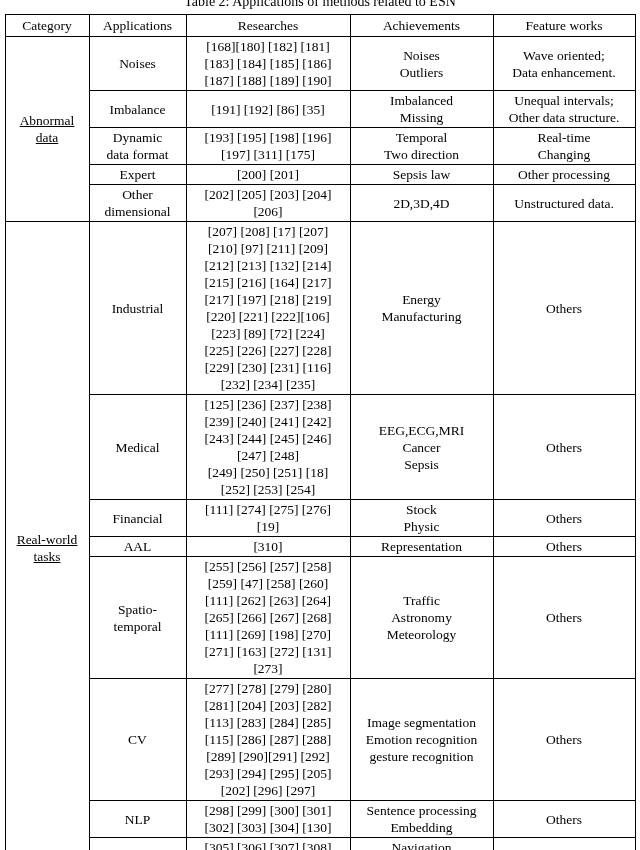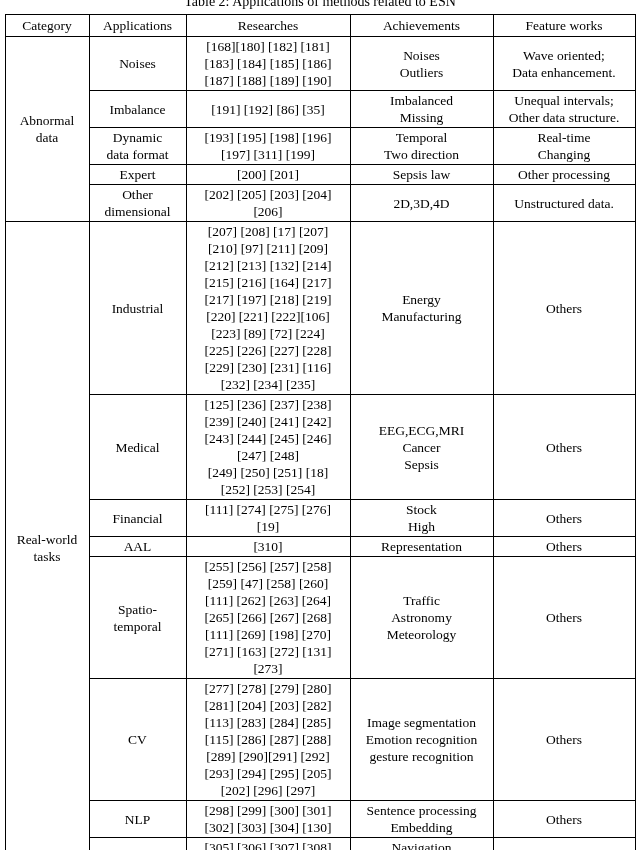--- a/index.html
+++ b/index.html
@@ -45,20 +45,21 @@
     overflow: hidden;
     word-wrap: break-word;
   }
   table.esn-table th {
     font-weight: normal;
     padding: 2px 4px;
     white-space: nowrap;
   }
   td.cat {
     vertical-align: middle;
+    text-decoration: underline;
   }
 </style>
 </head>
 <body>
 
 <div class="page">
   <div class="title-clip">
     <div class="table-title">Table 2: Applications of methods related to ESN</div>
   </div>
   <table class="esn-table">
@@ -96,21 +97,21 @@
           <td>[191] [192] [86] [35]</td>
           <td>Imbalanced
 Missing</td>
           <td>Unequal intervals;
 Other data structure.</td>
         </tr>
         <tr>
           <td>Dynamic
 data format</td>
           <td>[193] [195] [198] [196]
-[197] [311] [199]</td>
+[197] [311] [175]</td>
           <td>Temporal
 Two direction</td>
           <td>Real-time
 Changing</td>
         </tr>
         <tr>
           <td>Expert</td>
           <td>[200] [201]</td>
           <td>Sepsis law</td>
           <td>Other processing</td>
@@ -152,21 +153,21 @@
           <td>EEG,ECG,MRI
 Cancer
 Sepsis</td>
           <td>Others</td>
         </tr>
         <tr>
           <td>Financial</td>
           <td>[111] [274] [275] [276]
 [19]</td>
           <td>Stock
-High</td>
+Physic</td>
           <td>Others</td>
         </tr>
         <tr>
           <td>AAL</td>
           <td>[310]</td>
           <td>Representation</td>
           <td>Others</td>
         </tr>
         <tr>
           <td>Spatio-

